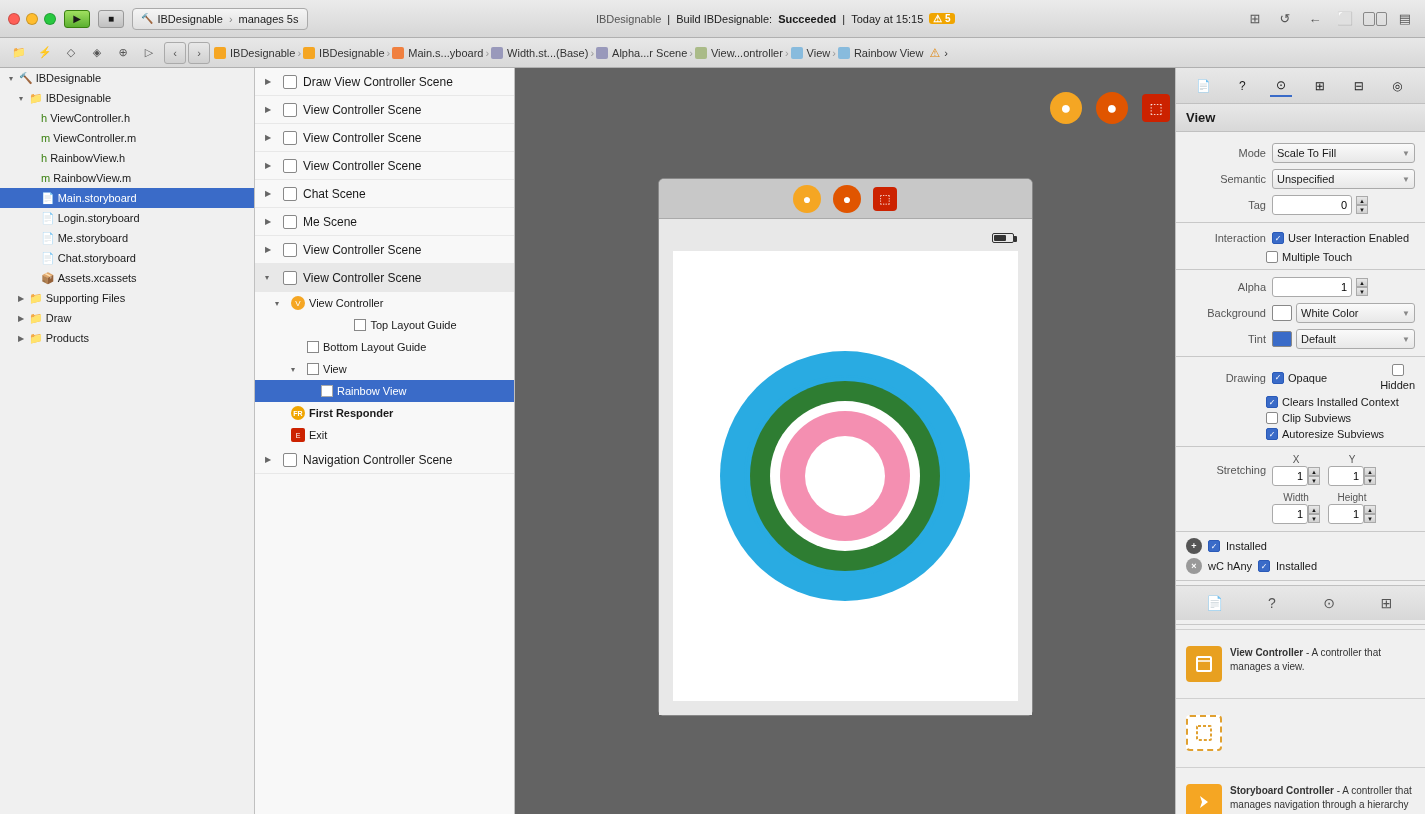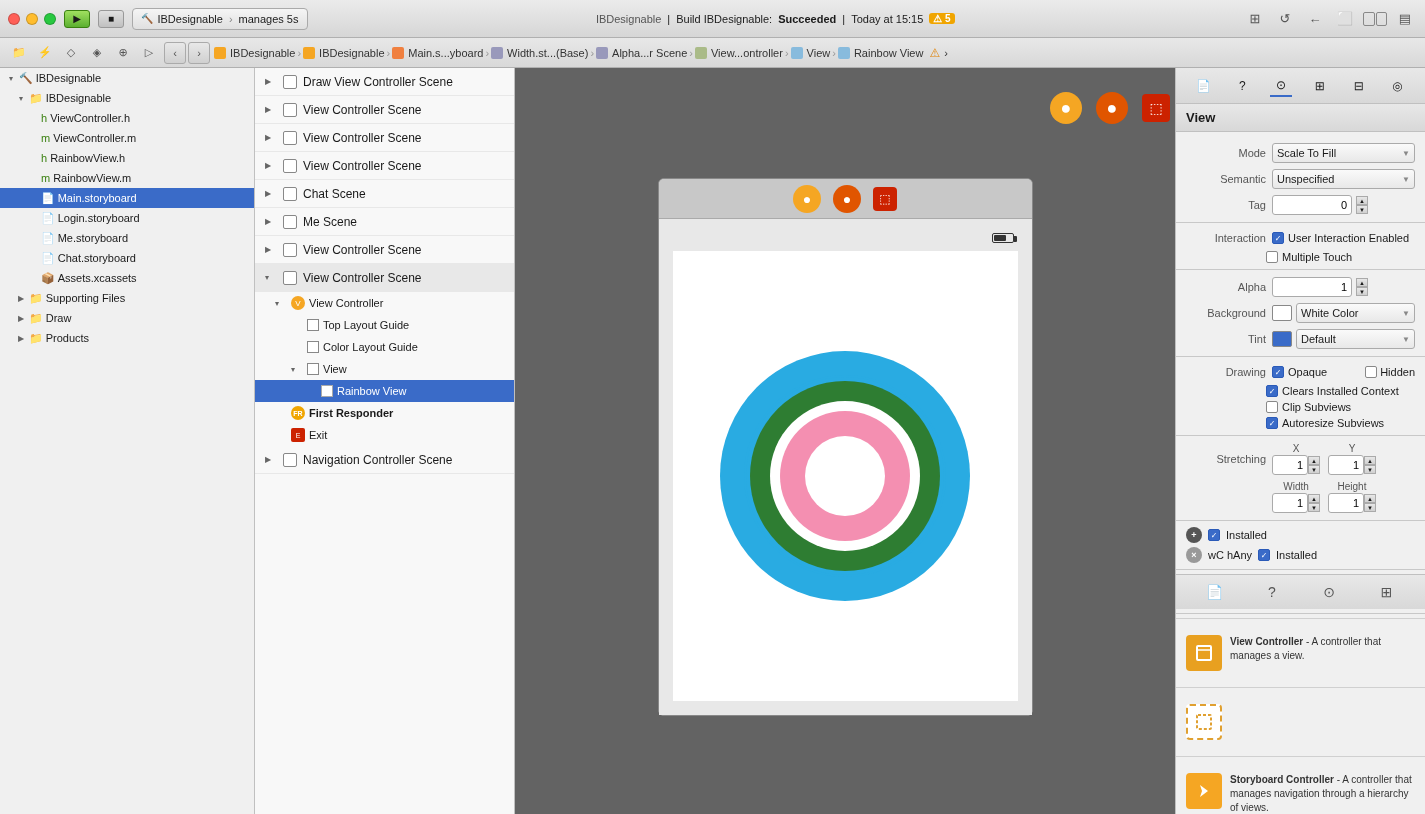--- a/index.html
+++ b/index.html
@@ -562,29 +562,29 @@
       <span class="scene-expand">▾</span>
       <span class="scene-icon"></span>
       <span>View Controller Scene</span>
     </div>
 
     <div class="scene-tree-item" style="padding-left:20px;">
       <span class="scene-expand">▾</span>
       <span style="width:14px;height:14px;background:#f5a623;border-radius:50%;display:inline-flex;align-items:center;justify-content:center;font-size:8px;color:white;flex-shrink:0;">V</span>
       <span>View Controller</span>
     </div>
+    <div class="scene-tree-item" style="padding-left:36px;justify-content:center;">
+      <span class="scene-expand"></span>
+      <span style="width:12px;height:12px;border:1px solid #888;background:white;display:inline-block;flex-shrink:0;"></span>
+      <span>Top Layout Guide</span>
+    </div>
     <div class="scene-tree-item" style="padding-left:36px;">
       <span class="scene-expand"></span>
       <span style="width:12px;height:12px;border:1px solid #888;background:white;display:inline-block;flex-shrink:0;"></span>
-      <span>Top Layout Guide</span>
-    </div>
-    <div class="scene-tree-item" style="padding-left:36px;">
-      <span class="scene-expand"></span>
-      <span style="width:12px;height:12px;border:1px solid #888;background:white;display:inline-block;flex-shrink:0;"></span>
-      <span>Color Layout Guide</span>
+      <span>Bottom Layout Guide</span>
     </div>
     <div class="scene-tree-item" style="padding-left:36px;">
       <span class="scene-expand">▾</span>
       <span style="width:12px;height:12px;border:1px solid #888;background:white;display:inline-block;flex-shrink:0;"></span>
       <span>View</span>
     </div>
     <div class="scene-tree-item selected" style="padding-left:50px;">
       <span class="scene-expand"></span>
       <span style="width:12px;height:12px;border:1px solid #aaa;background:white;display:inline-block;flex-shrink:0;"></span>
       <span>Rainbow View</span>
@@ -749,21 +749,21 @@
       </div>
 
       <div class="divider"></div>
 
       <div class="prop-row">
         <span class="prop-label">Drawing</span>
         <div class="prop-value">
           <div class="prop-checkbox checked"></div>
           <span>Opaque</span>
         </div>
-        <div style="display:flex;align-items:center;gap:3px;margin-left:6px;">
+        <div style="display:flex;align-items:center;gap:3px;margin-left:6px;flex-direction:column;">
           <div class="prop-checkbox"></div>
           <span>Hidden</span>
         </div>
       </div>
       <div class="prop-checkbox-row">
         <div class="prop-checkbox checked"></div>
         <span>Clears Installed Context</span>
       </div>
       <div class="prop-checkbox-row">
         <div class="prop-checkbox"></div>

